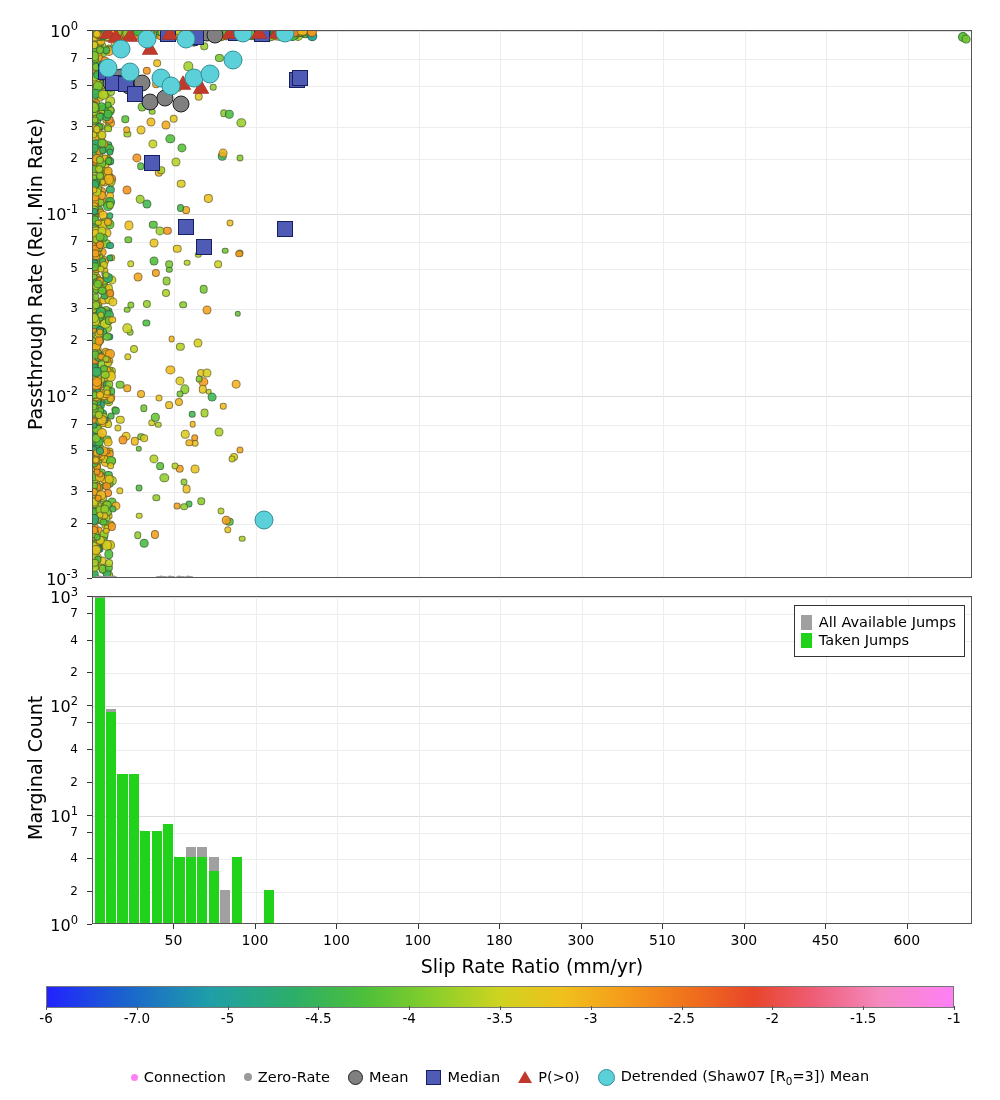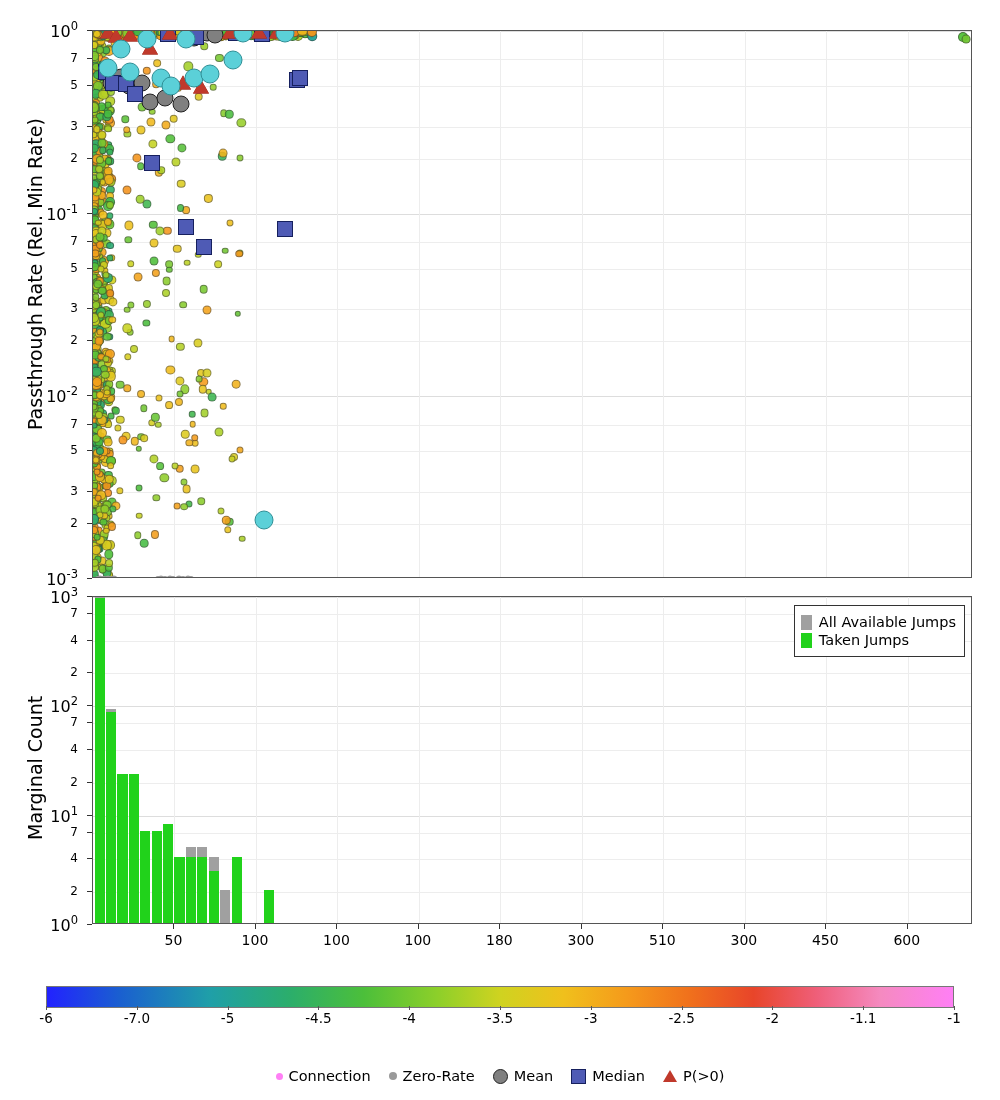--- a/index.html
+++ b/index.html
@@ -1718,20 +1718,21 @@
       <div class="tick-x" style="left: 662.37px; top: 932px;">510</div>
       <div class="xtickmark" style="left: 662.37px; top: 924px;"></div>
       <div class="tick-x" style="left: 743.852px; top: 932px;">300</div>
       <div class="xtickmark" style="left: 743.852px; top: 924px;"></div>
       <div class="tick-x" style="left: 825.333px; top: 932px;">450</div>
       <div class="xtickmark" style="left: 825.333px; top: 924px;"></div>
       <div class="tick-x" style="left: 906.815px; top: 932px;">600</div>
       <div class="xtickmark" style="left: 906.815px; top: 924px;"></div>
     </div>
   <div class="abs" id="ylabel-bottom">Marginal Count</div>
+  <div class="abs" id="xlabel-bottom">Slip Rate Ratio (mm/yr)</div>
 
   <div class="abs" id="cbar"></div>
   <div class="abs" id="cbar-ticks">
       <div class="cbar-tick" style="left: 0px;">-6</div>
       <div class="cbar-tickmark" style="left: 0px;"></div>
       <div class="cbar-tick" style="left: 90.8px;">-7.0</div>
       <div class="cbar-tickmark" style="left: 90.8px;"></div>
       <div class="cbar-tick" style="left: 181.6px;">-5</div>
       <div class="cbar-tickmark" style="left: 181.6px;"></div>
       <div class="cbar-tick" style="left: 272.4px;">-4.5</div>
@@ -1739,21 +1740,21 @@
       <div class="cbar-tick" style="left: 363.2px;">-4</div>
       <div class="cbar-tickmark" style="left: 363.2px;"></div>
       <div class="cbar-tick" style="left: 454px;">-3.5</div>
       <div class="cbar-tickmark" style="left: 454px;"></div>
       <div class="cbar-tick" style="left: 544.8px;">-3</div>
       <div class="cbar-tickmark" style="left: 544.8px;"></div>
       <div class="cbar-tick" style="left: 635.6px;">-2.5</div>
       <div class="cbar-tickmark" style="left: 635.6px;"></div>
       <div class="cbar-tick" style="left: 726.4px;">-2</div>
       <div class="cbar-tickmark" style="left: 726.4px;"></div>
-      <div class="cbar-tick" style="left: 817.2px;">-1.1</div>
+      <div class="cbar-tick" style="left: 817.2px;">-1.5</div>
       <div class="cbar-tickmark" style="left: 817.2px;"></div>
       <div class="cbar-tick" style="left: 908px;">-1</div>
       <div class="cbar-tickmark" style="left: 908px;"></div>
     </div>
 
   <div class="abs" id="bottom-legend">
       <div class="item">
         <span class="lg-dot" style="width: 7px; height: 7px; background: rgb(255, 127, 245);"></span>
         <span class="lbl">Connection</span>
       </div>
@@ -1766,15 +1767,19 @@
         <span class="lbl">Mean</span>
       </div>
       <div class="item">
         <span class="lg-sq" style="width: 13px; height: 13px; background: rgb(79, 91, 181); border: 1.4px solid rgb(22, 32, 94);"></span>
         <span class="lbl">Median</span>
       </div>
       <div class="item">
         <span class="lg-tri"></span>
         <span class="lbl">P(&gt;0)</span>
       </div>
+      <div class="item">
+        <span class="lg-dot" style="width: 15px; height: 15px; background: rgb(91, 208, 216); border: 1.3px solid rgb(47, 143, 150);"></span>
+        <span class="lbl">Detrended (Shaw07 [R<sub>0</sub>=3]) Mean</span>
+      </div>
     </div>
 
 </div>
 
 </body></html>

